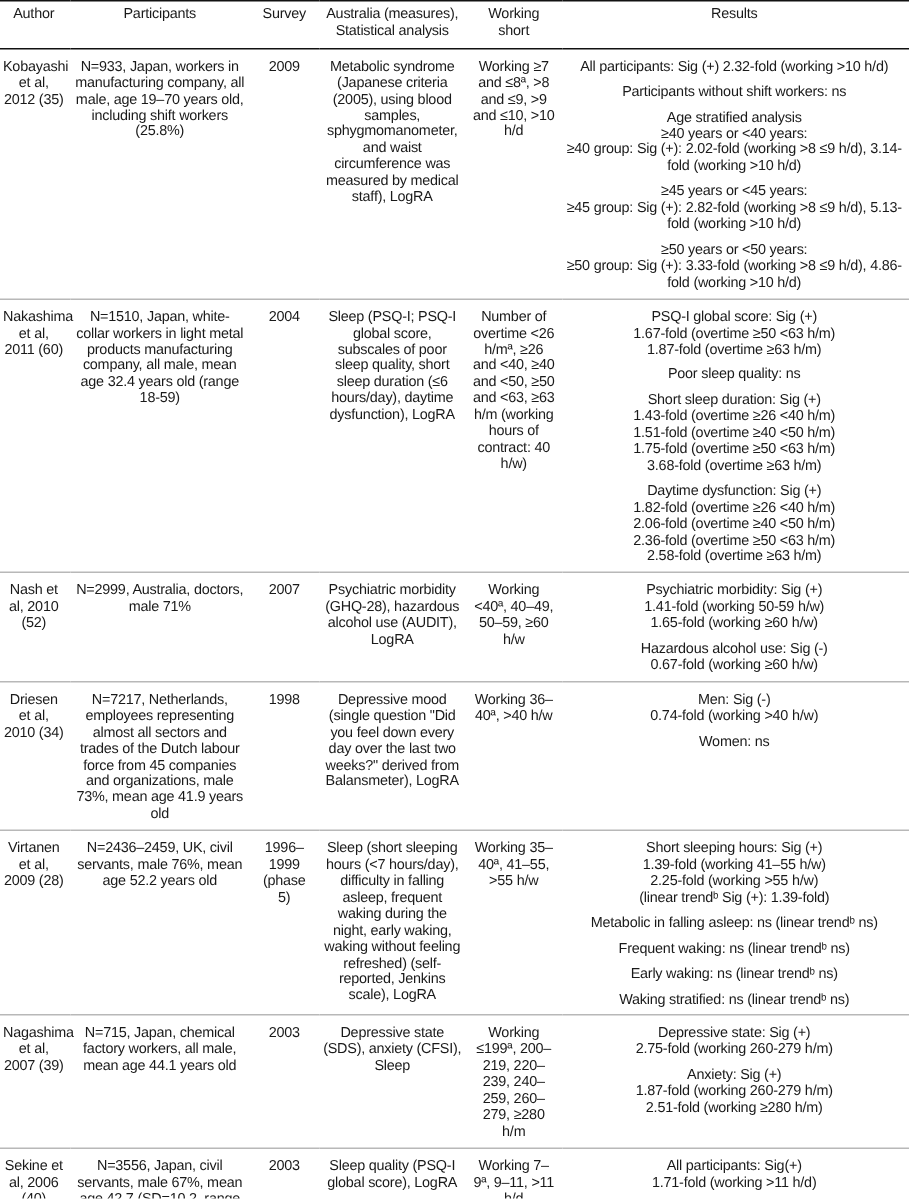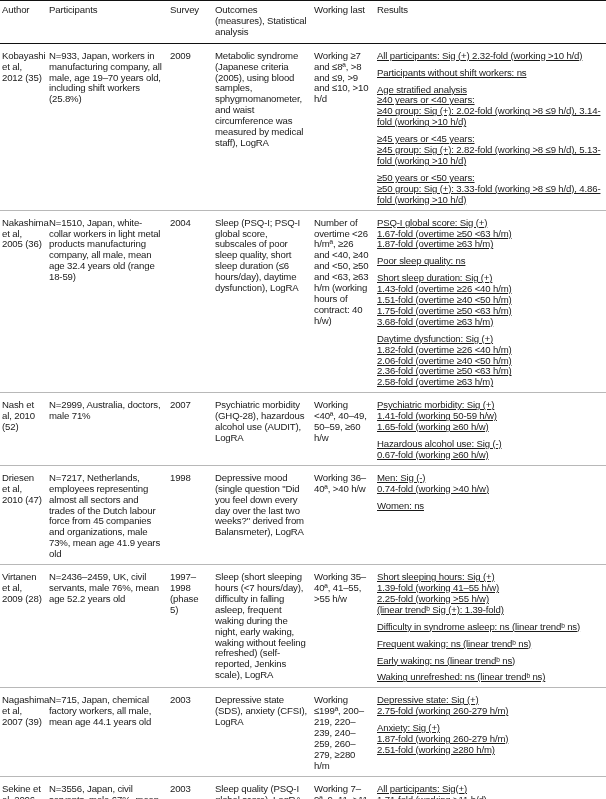--- a/index.html
+++ b/index.html
@@ -4,29 +4,29 @@
 <style>
   html, body { margin: 0; padding: 0; background: #ffffff; }
   body {
     width: 606px; height: 799px; overflow: hidden;
     font-family: "Liberation Sans", "DejaVu Sans", sans-serif;
     font-size: 9.6px; line-height: 10.9px; color: #1a1a1a;
     letter-spacing: -0.15px;
   }
   .page { position: relative; width: 606px; }
   table { border-collapse: collapse; width: 606px; table-layout: fixed; }
-  th, td { vertical-align: top; text-align: left; padding: 0 4px 0 2px; }
+  th, td { vertical-align: top; text-align: center; padding: 0 4px 0 2px; }
   thead tr { border-top: 1.5px solid #111; border-bottom: 1.5px solid #111; }
   thead th { font-weight: normal; padding-top: 4px; padding-bottom: 5px; height: 20px; }
   tbody td { padding-top: 7px; padding-bottom: 4px; }
   tbody tr.row { border-bottom: 0.8px solid #b8b8b8; }
   tbody tr.row:last-child { border-bottom: 1.5px solid #111; }
   col.c1 { width: 47px; } col.c2 { width: 121px; } col.c3 { width: 45px; }
   col.c4 { width: 99px; } col.c5 { width: 63px; } col.c6 { width: 231px; }
-  .line { display: block; white-space: pre-wrap; text-decoration: underline; }
+  .line { display: block; white-space: pre-wrap; }
   .block { display: block; margin-bottom: 6px; }
   .block:last-child { margin-bottom: 0; }
 </style>
 </head>
 <body>
 
 <div class="page">
   <table>
     <colgroup>
       <col class="c1">
@@ -34,22 +34,22 @@
         <col class="c3">
         <col class="c4">
         <col class="c5">
         <col class="c6">
     </colgroup>
     <thead>
       <tr>
         <th>Author</th>
         <th>Participants</th>
         <th>Survey</th>
-        <th>Outcomes (measures), Statistical analysis</th>
-        <th>Working last</th>
+        <th>Australia (measures), Statistical analysis</th>
+        <th>Working short</th>
         <th>Results</th>
       </tr>
     </thead>
     <tbody id="tbody">
         <tr class="row">
           <td>Kobayashi et al, 2012 (35)</td>
           <td>N=933, Japan, workers in manufacturing company, all male, age 19–70 years old, including shift workers (25.8%)</td>
           <td>2009</td>
           <td>Metabolic syndrome (Japanese criteria (2005), using blood samples, sphygmomanometer, and waist circumference was measured by medical staff), LogRA</td>
           <td>Working ≥7 and ≤8ª, &gt;8 and ≤9, &gt;9 and ≤10, &gt;10 h/d</td>
@@ -59,21 +59,21 @@
             <span class="block line">Age stratified analysis
 ≥40 years or &lt;40 years:
 ≥40 group: Sig (+): 2.02-fold (working &gt;8 ≤9 h/d), 3.14-fold (working &gt;10 h/d)</span>
             <span class="block line">≥45 years or &lt;45 years:
 ≥45 group: Sig (+): 2.82-fold (working &gt;8 ≤9 h/d), 5.13-fold (working &gt;10 h/d)</span>
             <span class="block line">≥50 years or &lt;50 years:
 ≥50 group: Sig (+): 3.33-fold (working &gt;8 ≤9 h/d), 4.86-fold (working &gt;10 h/d)</span>
           </td>
         </tr>
         <tr class="row">
-          <td>Nakashima et al, 2005 (36)</td>
+          <td>Nakashima et al, 2011 (60)</td>
           <td>N=1510, Japan, white-collar workers in light metal products manufacturing company, all male, mean age 32.4 years old (range 18-59)</td>
           <td>2004</td>
           <td>Sleep (PSQ-I; PSQ-I global score, subscales of poor sleep quality, short sleep duration (≤6 hours/day), daytime dysfunction), LogRA</td>
           <td>Number of overtime &lt;26 h/mª, ≥26 and &lt;40, ≥40 and &lt;50, ≥50 and &lt;63, ≥63 h/m (working hours of contract: 40 h/w)</td>
           <td>
             <span class="block line">PSQ-I global score: Sig (+)
 1.67-fold (overtime ≥50 &lt;63 h/m)
 1.87-fold (overtime ≥63 h/m)</span>
             <span class="block line">Poor sleep quality: ns</span>
             <span class="block line">Short sleep duration: Sig (+)
@@ -96,53 +96,53 @@
           <td>Working &lt;40ª, 40–49, 50–59, ≥60 h/w</td>
           <td>
             <span class="block line">Psychiatric morbidity: Sig (+)
 1.41-fold (working 50-59 h/w)
 1.65-fold (working ≥60 h/w)</span>
             <span class="block line">Hazardous alcohol use: Sig (-)
 0.67-fold (working ≥60 h/w)</span>
           </td>
         </tr>
         <tr class="row">
-          <td>Driesen et al, 2010 (47)</td>
+          <td>Driesen et al, 2010 (34)</td>
           <td>N=7217, Netherlands, employees representing almost all sectors and trades of the Dutch labour force from 45 companies and organizations, male 73%, mean age 41.9 years old</td>
           <td>1998</td>
           <td>Depressive mood (single question "Did you feel down every day over the last two weeks?" derived from Balansmeter), LogRA</td>
           <td>Working 36–40ª, &gt;40 h/w</td>
           <td>
             <span class="block line">Men: Sig (-)
 0.74-fold (working &gt;40 h/w)</span>
             <span class="block line">Women: ns</span>
           </td>
         </tr>
         <tr class="row">
           <td>Virtanen et al, 2009 (28)</td>
           <td>N=2436–2459, UK, civil servants, male 76%, mean age 52.2 years old</td>
-          <td>1997–1998 (phase 5)</td>
+          <td>1996–1999 (phase 5)</td>
           <td>Sleep (short sleeping hours (&lt;7 hours/day), difficulty in falling asleep, frequent waking during the night, early waking, waking without feeling refreshed) (self-reported, Jenkins scale), LogRA</td>
           <td>Working 35–40ª, 41–55, &gt;55 h/w</td>
           <td>
             <span class="block line">Short sleeping hours: Sig (+)
 1.39-fold (working 41–55 h/w)
 2.25-fold (working &gt;55 h/w)
 (linear trendᵇ Sig (+): 1.39-fold)</span>
-            <span class="block line">Difficulty in syndrome asleep: ns (linear trendᵇ ns)</span>
+            <span class="block line">Metabolic in falling asleep: ns (linear trendᵇ ns)</span>
             <span class="block line">Frequent waking: ns (linear trendᵇ ns)</span>
             <span class="block line">Early waking: ns (linear trendᵇ ns)</span>
-            <span class="block line">Waking unrefreshed: ns (linear trendᵇ ns)</span>
+            <span class="block line">Waking stratified: ns (linear trendᵇ ns)</span>
           </td>
         </tr>
         <tr class="row">
           <td>Nagashima et al, 2007 (39)</td>
           <td>N=715, Japan, chemical factory workers, all male, mean age 44.1 years old</td>
           <td>2003</td>
-          <td>Depressive state (SDS), anxiety (CFSI), LogRA</td>
+          <td>Depressive state (SDS), anxiety (CFSI), Sleep</td>
           <td>Working ≤199ª, 200–219, 220–239, 240–259, 260–279, ≥280 h/m</td>
           <td>
             <span class="block line">Depressive state: Sig (+)
 2.75-fold (working 260-279 h/m)</span>
             <span class="block line">Anxiety: Sig (+)
 1.87-fold (working 260-279 h/m)
 2.51-fold (working ≥280 h/m)</span>
           </td>
         </tr>
         <tr class="row">

